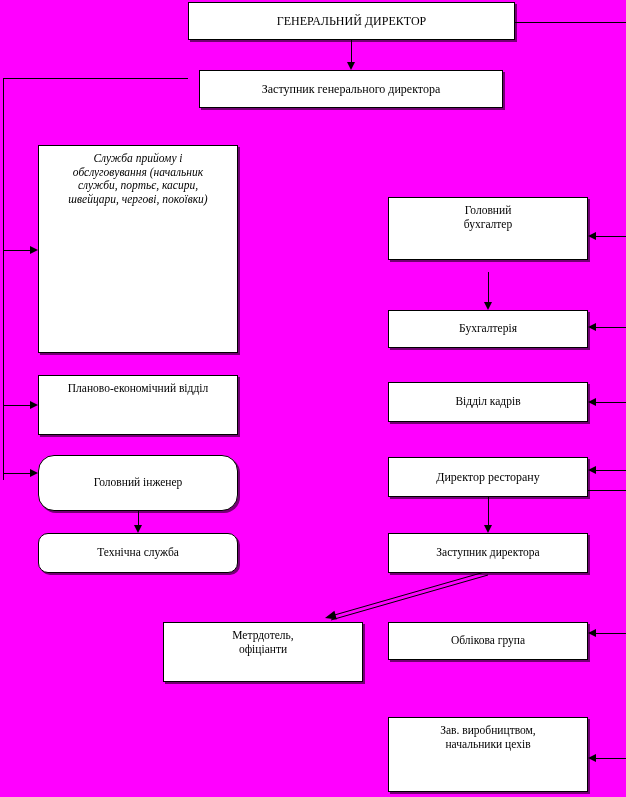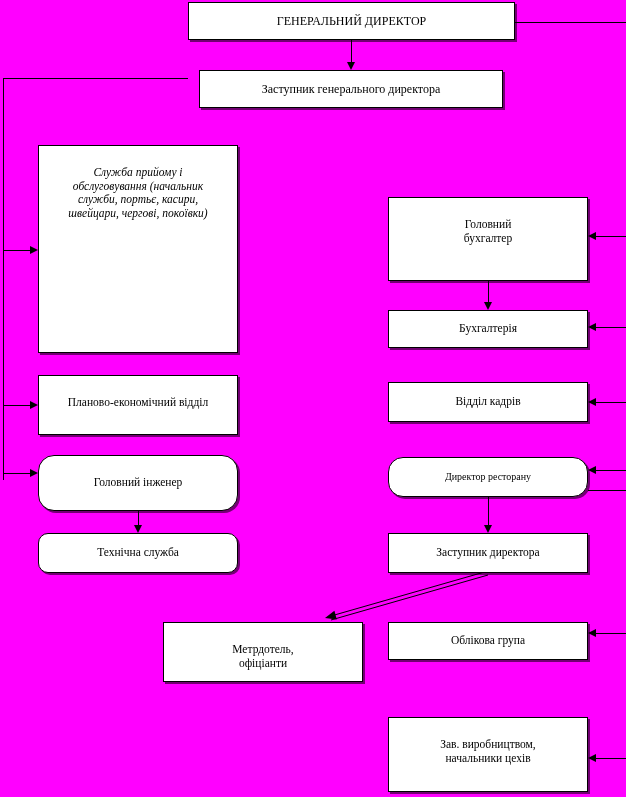--- a/index.html
+++ b/index.html
@@ -21,21 +21,21 @@
     box-sizing: border-box;
     background: #ffffff;
     border: 1px solid #000000;
     box-shadow: 2px 2px 0 rgba(0,0,0,0.55);
     display: flex;
     justify-content: center;
     align-items: flex-start;
     text-align: center;
     color: #000000;
     line-height: 1.18;
-    padding-top: 20px;
+    padding-top: 6px;
   }
   .node .label {
     display: block;
     width: 100%;
     white-space: pre-line;
   }
   .node.ital .label {
     font-style: italic;
   }
   .node.center-v {
@@ -140,31 +140,31 @@
       <div class="node center-v" style="left: 38px; top: 455px; width: 200px; height: 56px; font-size: 11.5px; border-radius: 16px;">
         <span class="label">Головний інженер</span>
       </div>
       <div class="node center-v" style="left: 38px; top: 533px; width: 200px; height: 40px; font-size: 11.5px; border-radius: 10px;">
         <span class="label">Технічна служба</span>
       </div>
       <div class="node" style="left: 163px; top: 622px; width: 200px; height: 60px; font-size: 11.5px;">
         <span class="label">Метрдотель,
 офіціанти</span>
       </div>
-      <div class="node" style="left: 388px; top: 197px; width: 200px; height: 84px; font-size: 11.5px;">
+      <div class="node" style="left: 388px; top: 197px; width: 200px; height: 63px; font-size: 11.5px;">
         <span class="label">Головний
 бухгалтер</span>
       </div>
       <div class="node center-v" style="left: 388px; top: 310px; width: 200px; height: 38px; font-size: 11.5px;">
         <span class="label">Бухгалтерія</span>
       </div>
       <div class="node center-v" style="left: 388px; top: 382px; width: 200px; height: 40px; font-size: 11.5px;">
         <span class="label">Відділ кадрів</span>
       </div>
-      <div class="node center-v" style="left: 388px; top: 457px; width: 200px; height: 40px; font-size: 10px; border-radius: 15px;">
+      <div class="node center-v" style="left: 388px; top: 457px; width: 200px; height: 40px; font-size: 12px;">
         <span class="label">Директор ресторану</span>
       </div>
       <div class="node center-v" style="left: 388px; top: 533px; width: 200px; height: 40px; font-size: 11.5px;">
         <span class="label">Заступник директора</span>
       </div>
       <div class="node center-v" style="left: 388px; top: 622px; width: 200px; height: 38px; font-size: 11.5px;">
         <span class="label">Облікова група</span>
       </div>
       <div class="node" style="left: 388px; top: 717px; width: 200px; height: 75px; font-size: 11.5px;">
         <span class="label">Зав. виробництвом,

